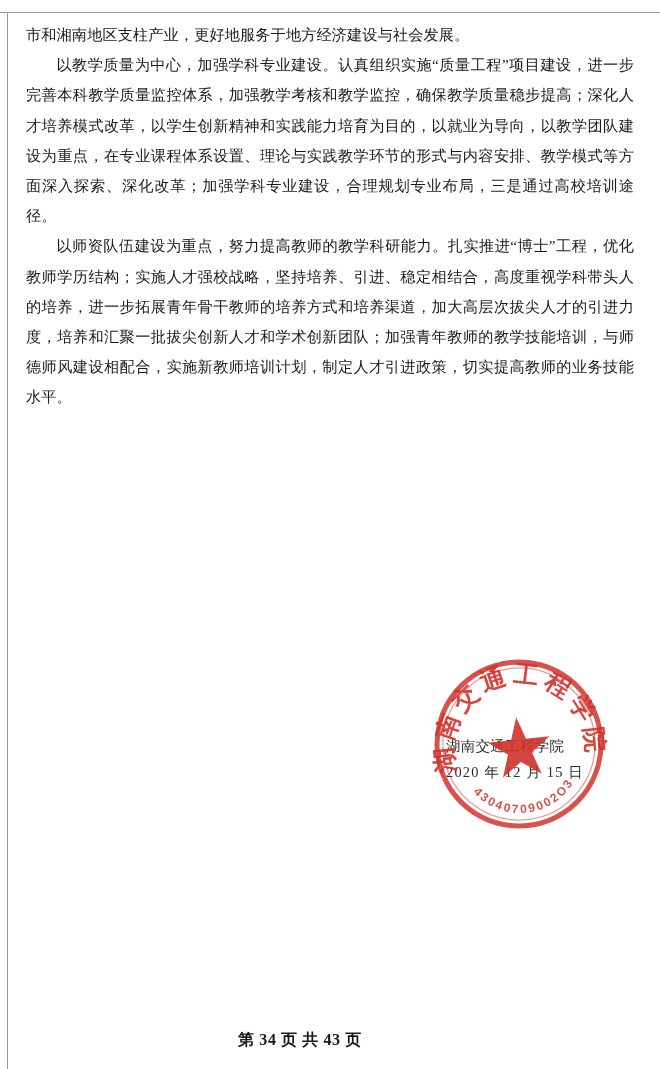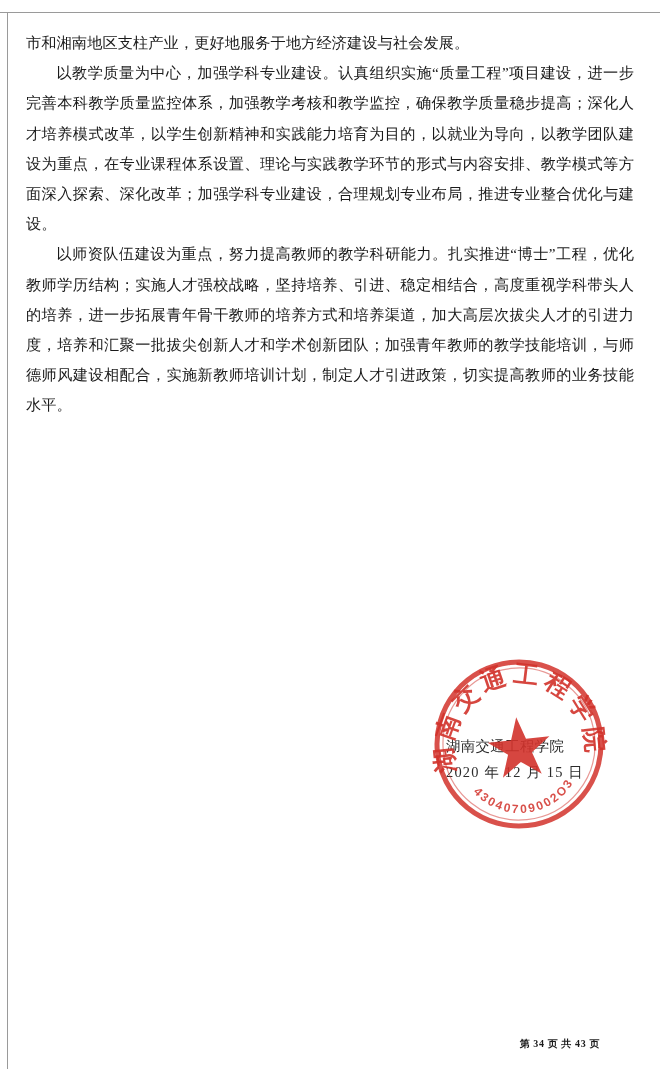--- a/index.html
+++ b/index.html
@@ -13,21 +13,21 @@
     position: relative;
     font-family: "Liberation Serif", "DejaVu Serif", serif;
     color: #1a1a1a;
     overflow: hidden;
   }
   .page {
     position: relative;
     width: 660px;
     height: 1069px;
     box-sizing: border-box;
-    padding: 28px 26px 0 26px;
+    padding: 20px 26px 0 26px;
   }
   .rule-top {
     position: absolute;
     left: 0;
     top: 12px;
     width: 660px;
     height: 1px;
     background: #9a9a9a;
   }
   .rule-left {
@@ -86,22 +86,22 @@
     letter-spacing: 0.4px;
   }
   .sign-line2 {
     letter-spacing: 1.2px;
   }
   .footer {
     position: absolute;
     left: 0;
     bottom: 18px;
     width: 600px;
-    text-align: right;
-    font-size: 10px;
+    text-align: center;
+    font-size: 16px;
     font-weight: bold;
     color: #1a1a1a;
     letter-spacing: 0.6px;
   }
   .footer .num {
     color: #1a1a1a;
   }
 </style>
 </head>
 <body>
@@ -109,21 +109,21 @@
 <div class="page">
 
   <div class="rule-top"></div>
   <div class="rule-left"></div>
 
   <p class="body-text para">市和湘南地区支柱产业，更好地服务于地方经济建设与社会发展。</p>
 
 
 
 
-  <p class="body-text para indent">以教学质量为中心，加强学科专业建设。认真组织实施“质量工程”项目建设，进一步完善本科教学质量监控体系，加强教学考核和教学监控，确保教学质量稳步提高；深化人才培养模式改革，以学生创新精神和实践能力培育为目的，以就业为导向，以教学团队建设为重点，在专业课程体系设置、理论与实践教学环节的形式与内容安排、教学模式等方面深入探索、深化改革；加强学科专业建设，合理规划专业布局，推进专业整合优化与建设。</p>
+  <p class="body-text para indent">以教学质量为中心，加强学科专业建设。认真组织实施“质量工程”项目建设，进一步完善本科教学质量监控体系，加强教学考核和教学监控，确保教学质量稳步提高；深化人才培养模式改革，以学生创新精神和实践能力培育为目的，以就业为导向，以教学团队建设为重点，在专业课程体系设置、理论与实践教学环节的形式与内容安排、教学模式等方面深入探索、深化改革；加强学科专业建设，合理规划专业布局，三是通过高校培训途径。</p>
 
   <p class="body-text para indent">以师资队伍建设为重点，努力提高教师的教学科研能力。扎实推进“博士”工程，优化教师学历结构；实施人才强校战略，坚持培养、引进、稳定相结合，高度重视学科带头人的培养，进一步拓展青年骨干教师的培养方式和培养渠道，加大高层次拔尖人才的引进力度，培养和汇聚一批拔尖创新人才和学术创新团队；加强青年教师的教学技能培训，与师德师风建设相配合，实施新教师培训计划，制定人才引进政策，切实提高教师的业务技能水平。</p>
 
   <div class="sign-block">
     <div>湖南交通工程学院</div>
     <div class="sign-line2">2020 年 12 月 15 日</div>
   </div>
 
   <div class="seal-wrap">
     <svg class="seal" viewBox="0 0 178 178" xmlns="http://www.w3.org/2000/svg">

